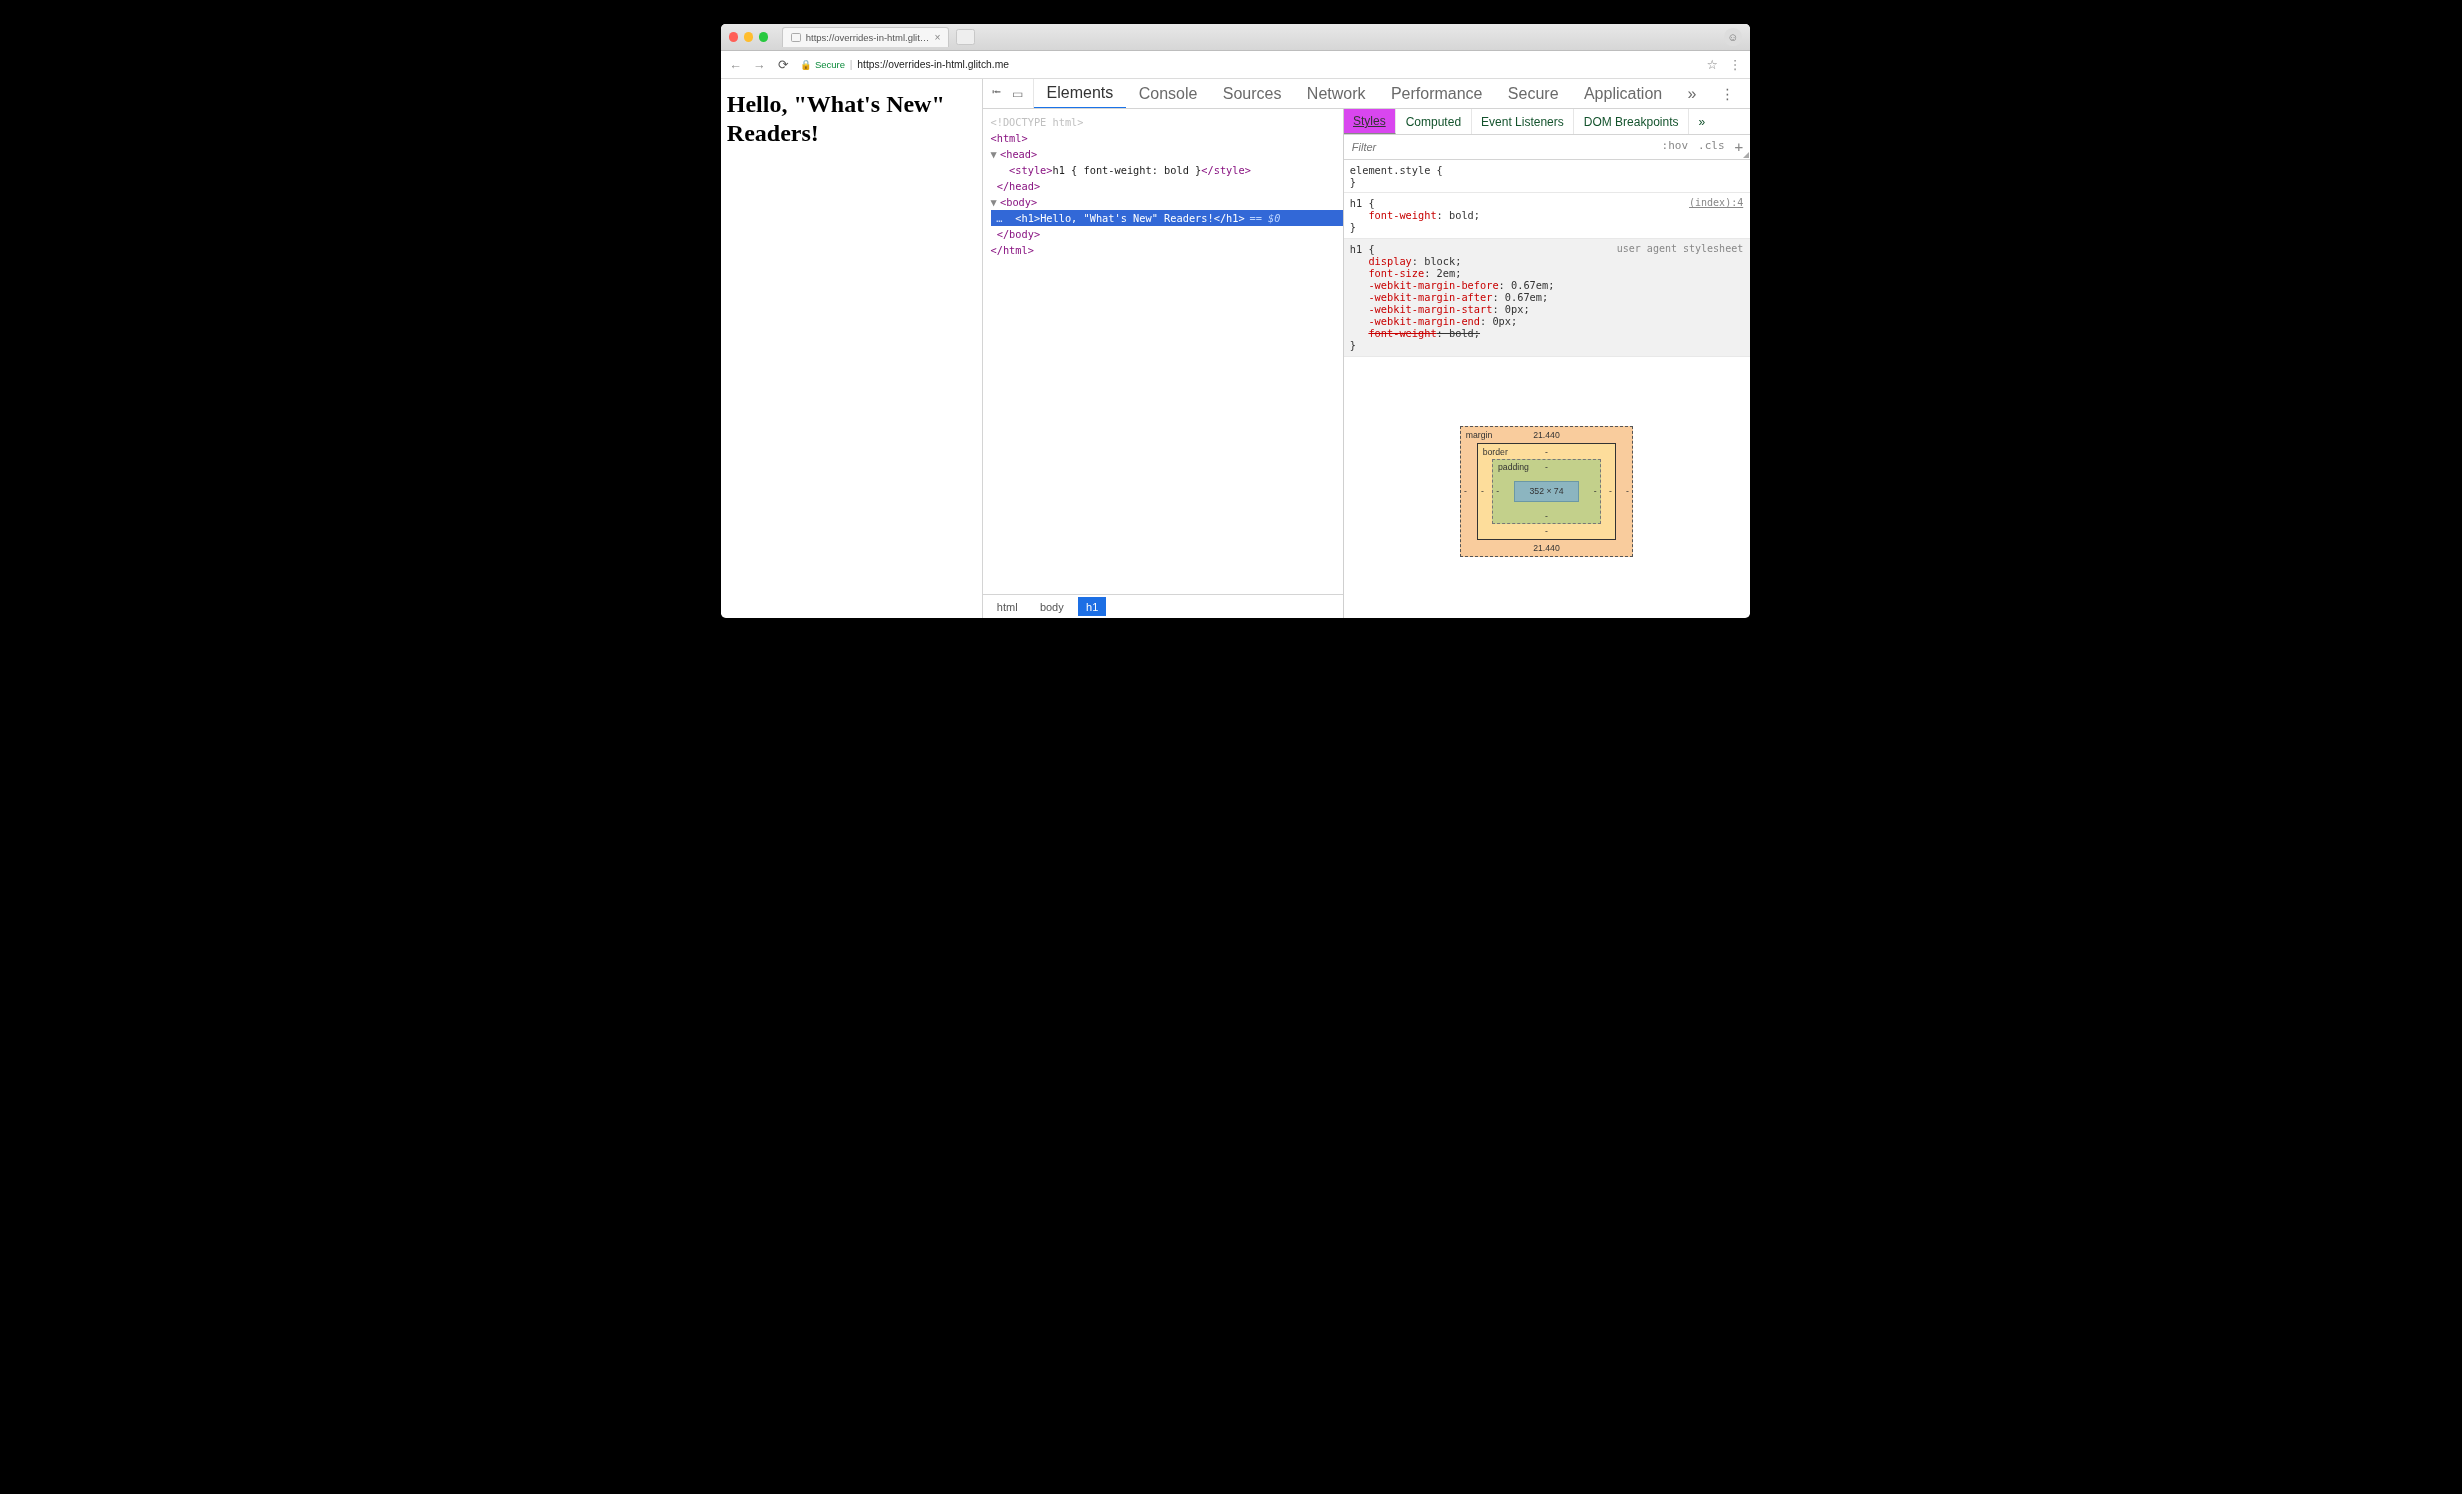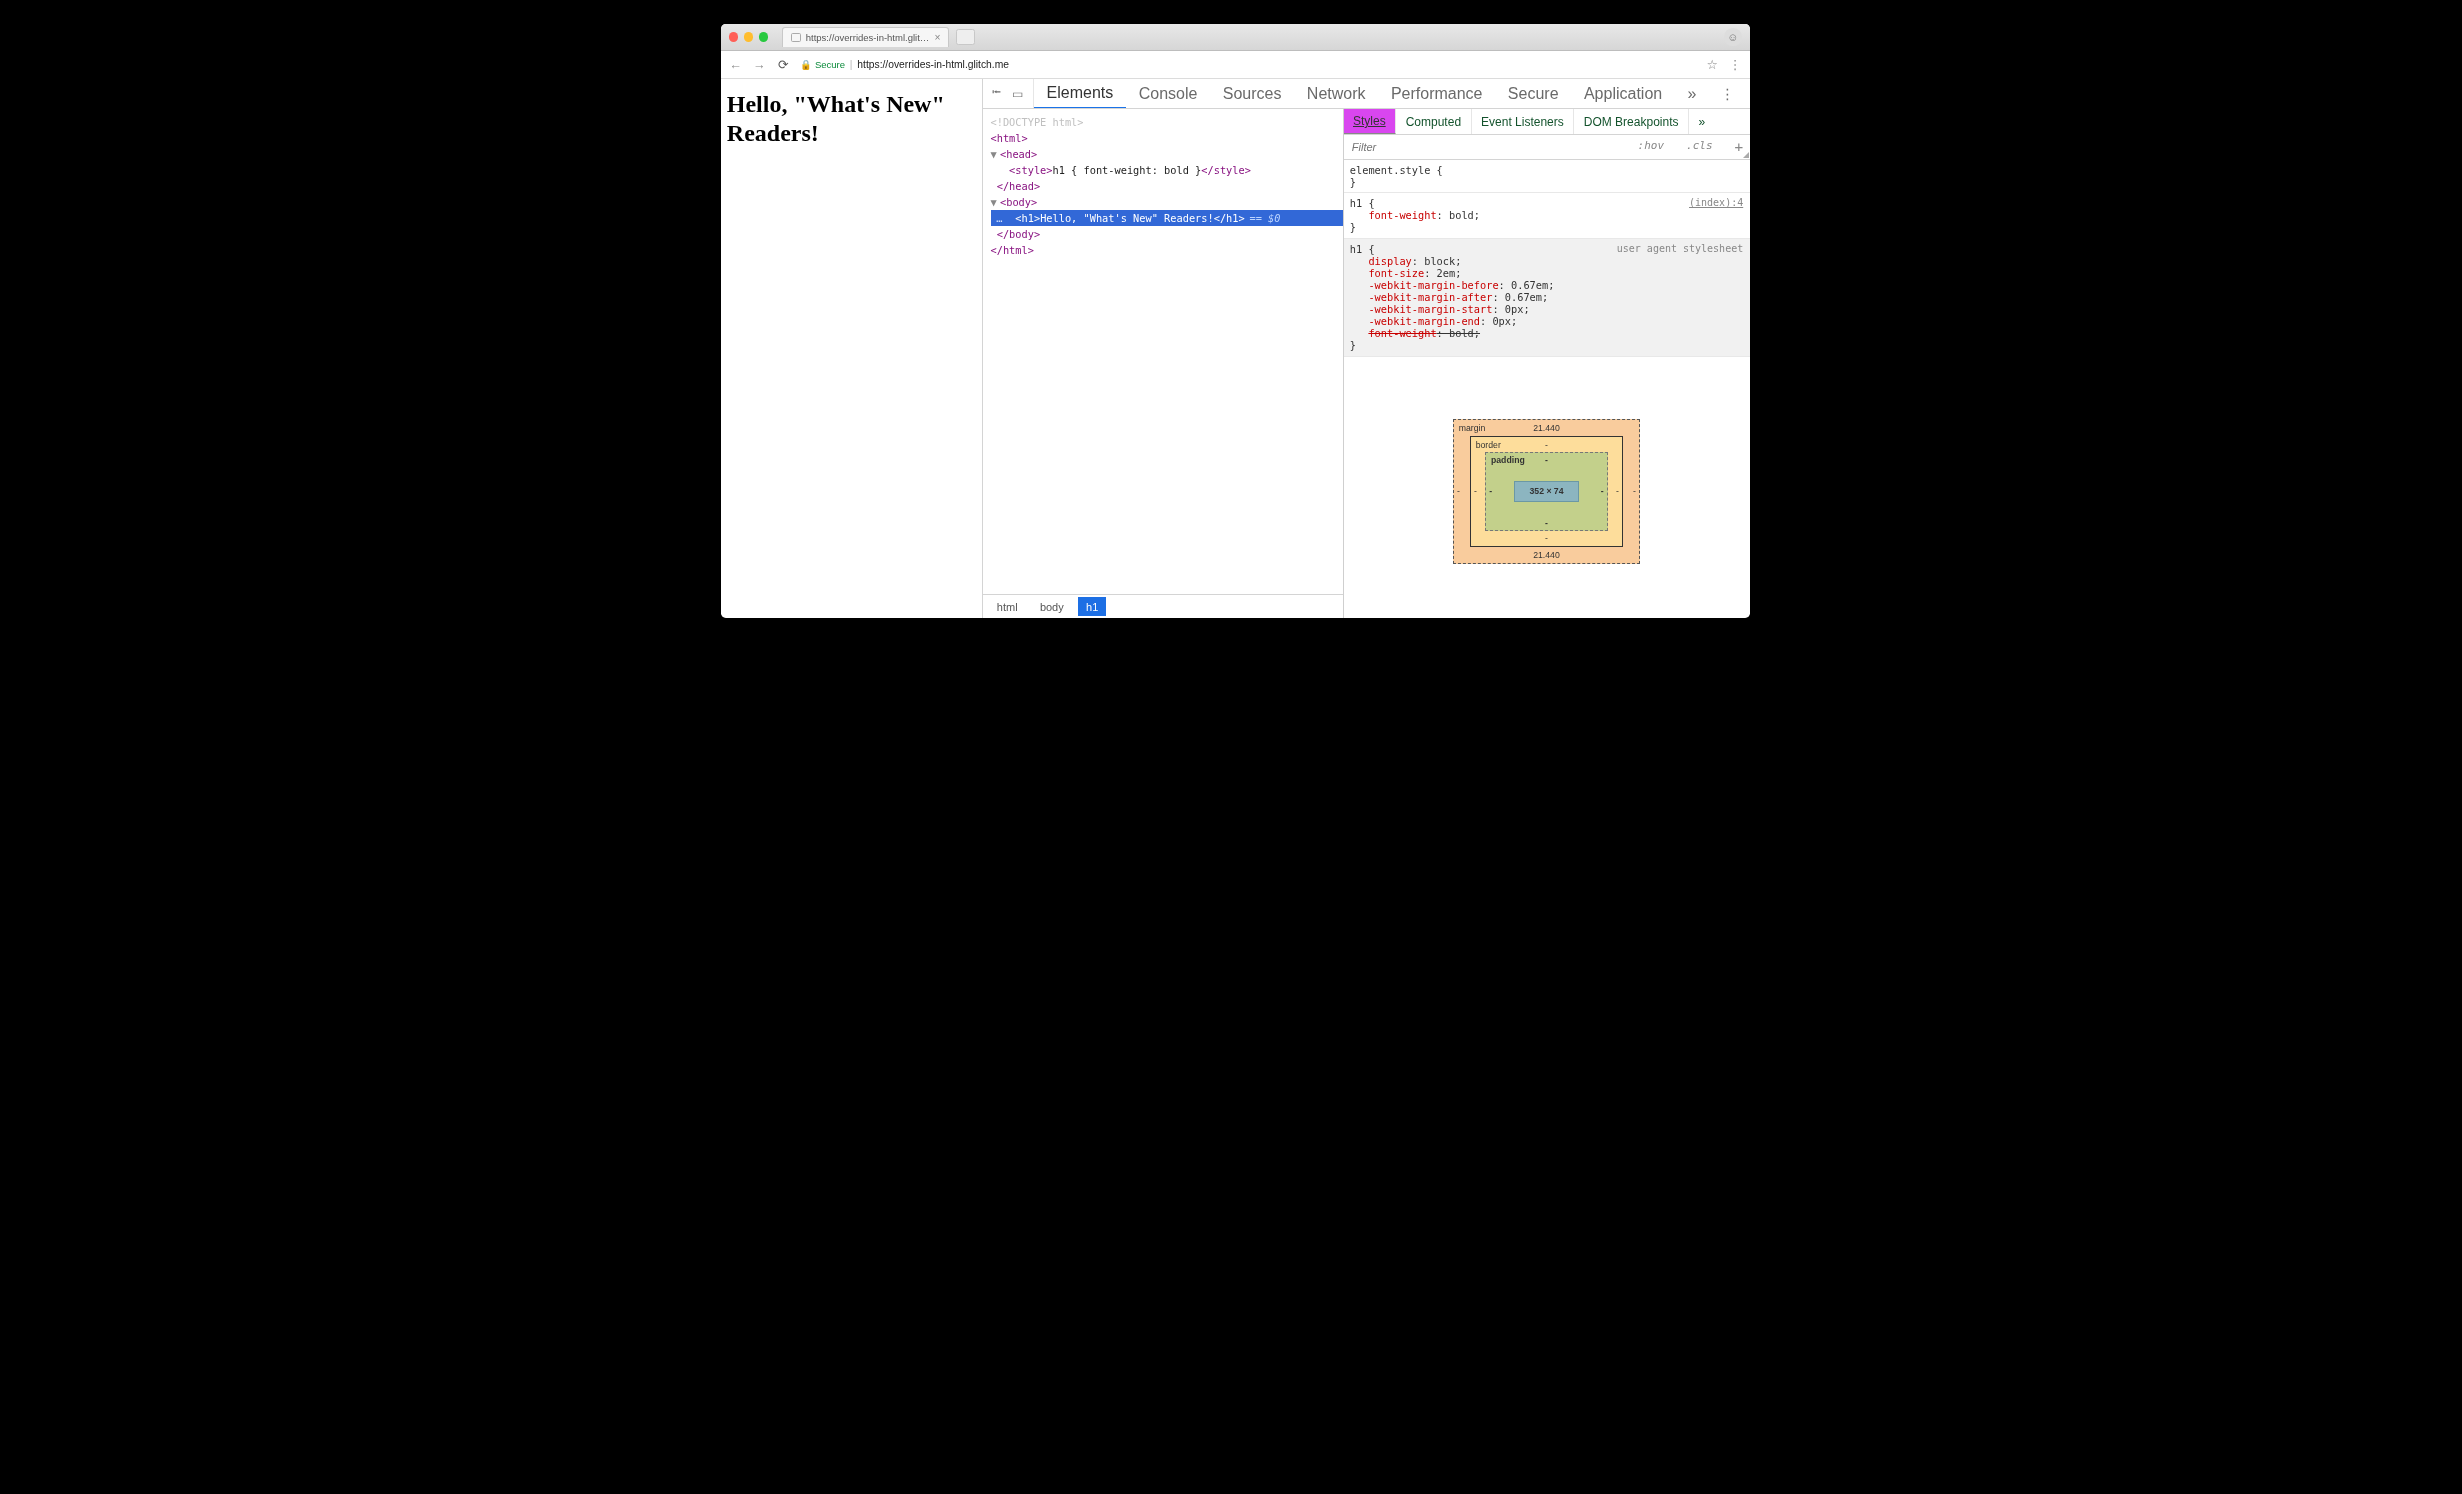--- a/index.html
+++ b/index.html
@@ -59,37 +59,37 @@
   .breadcrumbs .crumb { padding:3.2px 8px; }
   .breadcrumbs .crumb.active{background:#1d6fe4; color:#fff;}
   
   .styles { width:406px; display:flex; flex-direction:column; min-width:0;}
   .styles-tabs { height:26px; display:flex; border-bottom:0.8px solid #d4d4d4; position:relative;}
   .stab { padding:0 9.5px; display:flex; align-items:center; color:#14532d; font-size:12px; border-right:0.8px solid #e6e6e6;}
   .stab.active{color:#333; background:#d946ef; border-bottom:1.6px solid #888;text-decoration:underline;}
   .stab.more{border-right:none;}
   .filter-row { height:24.6px; display:flex; align-items:center; border-bottom:0.8px solid #d4d4d4; position:relative; padding-left:6.3px;}
   .filter-row input { border:none; outline:none; font-size:11px; color:#999; flex:1; font-style:italic;}
-  .filter-tools { margin-left:auto; display:flex; gap:22px; padding:0 6.3px; font-family:Menlo, monospace; font-size:11px; color:#888;font-style:italic;}
+  .filter-tools { margin-left:auto; display:flex; gap:10px; padding:0 6.3px; font-family:Menlo, monospace; font-size:11px; color:#888;}
   .filter-tools span{cursor:pointer;}
   .corner { position:absolute; right:0.8px; bottom:0.8px; width:0;height:0; border-left:6.3px solid transparent; border-bottom:6.3px solid #aaa;}
   .rules { flex:0 0 auto; font-family: Menlo, Consolas, monospace; font-size:10.3px; }
   .rule { padding:4px 6.3px 4.8px 6.3px; border-bottom:0.8px solid #e8e8e8; position:relative;}
   .rule.gray{background:#f1f1f1;}
   .selector{color:#333;}
   .brace{color:#333;}
   .prop{color:#c80000;}
   .val{color:#333;}
   .source { position:absolute; right:6.3px; top:4px; color:#888; text-decoration:underline; font-size:10px;}
   .source.plain{text-decoration:none;}
   .strike{text-decoration:line-through;}
   .boxmodel { flex:1; display:flex; align-items:center; justify-content:center; padding:14.3px 0 6.3px 0;}
   .bm-margin { background:#f9cc9d; border:0.8px dashed #555; padding:16px; position:relative; font-size:8.7px; font-family:Arial;}
   .bm-border { background:#fddd9b; border:0.8px solid #333; padding:14.3px; position:relative;}
-  .bm-padding{ background:#c3d08b; border:0.8px dashed #777; padding:28px; position:relative;font-weight:bold;}
+  .bm-padding{ background:#c3d08b; border:0.8px dashed #777; padding:21px; position:relative;}
   .bm-content{ background:#8cb5c0; border:0.8px solid #6b98a5; padding:4.8px 14.3px; text-align:center; color:#333;}
   .bm-label{position:absolute; left:4.8px; top:2.4px; font-size:8.7px; color:#333;}
   .bm-top,.bm-bottom{position:absolute; left:50%; transform:translateX(-50%); font-size:8.7px; color:#333;}
   .bm-top{top:2.4px;} .bm-bottom{bottom:2.4px;}
   .bm-left,.bm-right{position:absolute; top:50%; transform:translateY(-50%); font-size:8.7px; color:#333;}
   .bm-left{left:3.2px;} .bm-right{right:3.2px;}
   .ellipsis { overflow:hidden; text-overflow:ellipsis; white-space:nowrap;}
 </style>
 </head>
 <body>

